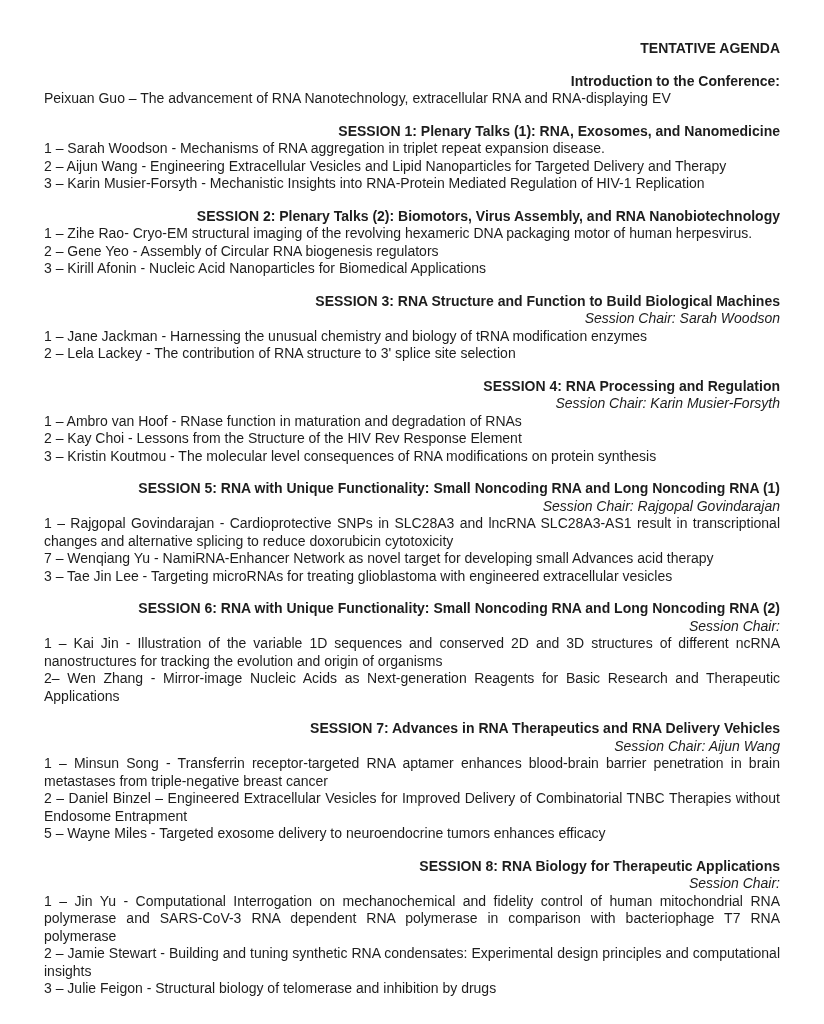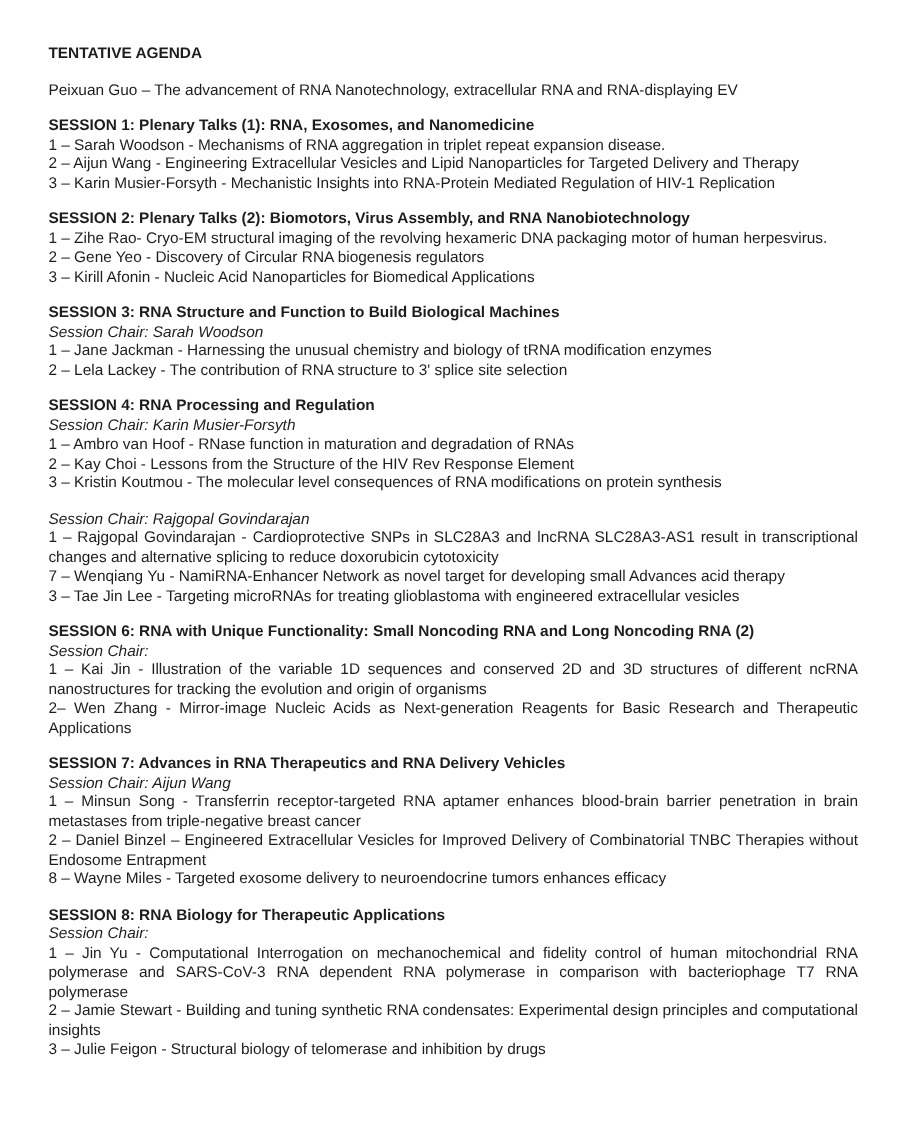--- a/index.html
+++ b/index.html
@@ -9,82 +9,84 @@
     width: 824px;
     height: 1024px;
     overflow: hidden;
     background: var(--page-bg);
     padding: 40px 44px 10px 44px;
     font-family: "Liberation Sans", sans-serif;
     font-size: 14px;
     line-height: 17.5px;
     color: var(--text-color);
   }
-  p { margin: 0; padding: 0; }
+  p { margin: 0; padding: 0; text-align: right; }
   .bold { font-weight: bold; }
   .block { margin-top: 15px; }
   .title { margin-top: 0; }
   .chair { font-style: italic; }
   .talk { text-align: justify; }
   .talk b { font-weight: normal; }
 </style>
 </head>
 <body>
 
 <div class="page">
   <p class="title bold">TENTATIVE AGENDA</p>
 
   <div class="block">
+    <p class="bold">Introduction to the Conference:</p>
     <p class="talk"><b>Peixuan Guo –</b><span> The advancement of RNA Nanotechnology, extracellular RNA and RNA-displaying EV</span></p>
   </div>
 
   <div id="sessions-container">
       <section class="block">
         <p class="bold">SESSION 1: Plenary Talks (1): RNA, Exosomes, and Nanomedicine</p>
         <p class="talk"><b>1 – Sarah Woodson</b><span> - Mechanisms of RNA aggregation in triplet repeat expansion disease.</span></p>
         <p class="talk"><b>2 – Aijun Wang -</b><span> Engineering Extracellular Vesicles and Lipid Nanoparticles for Targeted Delivery and Therapy</span></p>
         <p class="talk"><b>3 – Karin Musier-Forsyth</b><span> - Mechanistic Insights into RNA-Protein Mediated Regulation of HIV-1 Replication</span></p>
       </section>
       <section class="block">
         <p class="bold">SESSION 2: Plenary Talks (2): Biomotors, Virus Assembly, and RNA Nanobiotechnology</p>
         <p class="talk"><b>1 – Zihe Rao-</b><span> Cryo-EM structural imaging of the revolving hexameric DNA packaging motor of human herpesvirus.</span></p>
-        <p class="talk"><b>2 – Gene Yeo</b><span> - Discovery of Circular RNA biogenesis regulators</span></p>
+        <p class="talk"><b>2 – Gene Yeo</b><span> - Assembly of Circular RNA biogenesis regulators</span></p>
         <p class="talk"><b>3 – Kirill Afonin</b><span> - Nucleic Acid Nanoparticles for Biomedical Applications</span></p>
       </section>
       <section class="block">
         <p class="bold">SESSION 3: RNA Structure and Function to Build Biological Machines</p>
         <p class="chair">Session Chair: Sarah Woodson</p>
         <p class="talk"><b>1 – Jane Jackman -</b><span> Harnessing the unusual chemistry and biology of tRNA modification enzymes</span></p>
         <p class="talk"><b>2 – Lela Lackey</b><span> - The contribution of RNA structure to 3' splice site selection</span></p>
       </section>
       <section class="block">
         <p class="bold">SESSION 4: RNA Processing and Regulation</p>
         <p class="chair">Session Chair: Karin Musier-Forsyth</p>
         <p class="talk"><b>1 – Ambro van Hoof</b><span> - RNase function in maturation and degradation of RNAs</span></p>
         <p class="talk"><b>2 – Kay Choi -</b><span> Lessons from the Structure of the HIV Rev Response Element</span></p>
         <p class="talk"><b>3 – Kristin Koutmou</b><span> - The molecular level consequences of RNA modifications on protein synthesis</span></p>
       </section>
       <section class="block">
+        <p class="bold">SESSION 5: RNA with Unique Functionality: Small Noncoding RNA and Long Noncoding RNA (1)</p>
         <p class="chair">Session Chair: Rajgopal Govindarajan</p>
         <p class="talk"><b>1 – Rajgopal Govindarajan</b><span> - Cardioprotective SNPs in SLC28A3 and lncRNA SLC28A3-AS1 result in transcriptional changes and alternative splicing to reduce doxorubicin cytotoxicity</span></p>
         <p class="talk"><b>7 – Wenqiang Yu</b><span> - NamiRNA-Enhancer Network as novel target for developing small Advances acid therapy</span></p>
         <p class="talk"><b>3 – Tae Jin Lee -</b><span> Targeting microRNAs for treating glioblastoma with engineered extracellular vesicles</span></p>
       </section>
       <section class="block">
         <p class="bold">SESSION 6: RNA with Unique Functionality: Small Noncoding RNA and Long Noncoding RNA (2)</p>
         <p class="chair">Session Chair:</p>
         <p class="talk"><b>1 – Kai Jin</b><span> - Illustration of the variable 1D sequences and conserved 2D and 3D structures of different ncRNA nanostructures for tracking the evolution and origin of organisms</span></p>
         <p class="talk"><b>2– Wen Zhang</b><span> - Mirror-image Nucleic Acids as Next-generation Reagents for Basic Research and Therapeutic Applications</span></p>
       </section>
       <section class="block">
         <p class="bold">SESSION 7: Advances in RNA Therapeutics and RNA Delivery Vehicles</p>
         <p class="chair">Session Chair: Aijun Wang</p>
         <p class="talk"><b>1 – Minsun Song</b><span> - Transferrin receptor-targeted RNA aptamer enhances blood-brain barrier penetration in brain metastases from triple-negative breast cancer</span></p>
         <p class="talk"><b>2 – Daniel Binzel</b><span> – Engineered Extracellular Vesicles for Improved Delivery of Combinatorial TNBC Therapies without Endosome Entrapment</span></p>
-        <p class="talk"><b>8 – Wayne Miles</b><span> - Targeted exosome delivery to neuroendocrine tumors enhances efficacy</span></p>
+        <p class="talk"><b>5 – Wayne Miles</b><span> - Targeted exosome delivery to neuroendocrine tumors enhances efficacy</span></p>
       </section>
       <section class="block">
         <p class="bold">SESSION 8: RNA Biology for Therapeutic Applications</p>
         <p class="chair">Session Chair:</p>
         <p class="talk"><b>1 – Jin Yu</b><span> - Computational Interrogation on mechanochemical and fidelity control of human mitochondrial RNA polymerase and SARS-CoV-3 RNA dependent RNA polymerase in comparison with bacteriophage T7 RNA polymerase</span></p>
         <p class="talk"><b>2 – Jamie Stewart</b><span> - Building and tuning synthetic RNA condensates: Experimental design principles and computational insights</span></p>
         <p class="talk"><b>3 – Julie Feigon</b><span> - Structural biology of telomerase and inhibition by drugs</span></p>
       </section>
     </div>
 </div>

